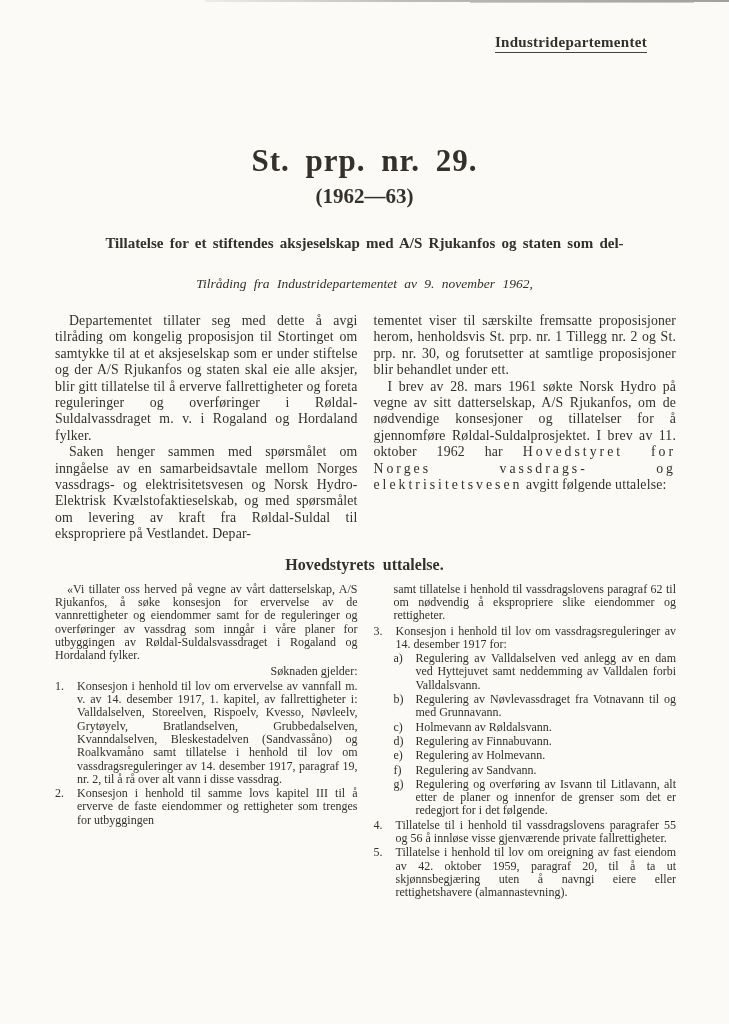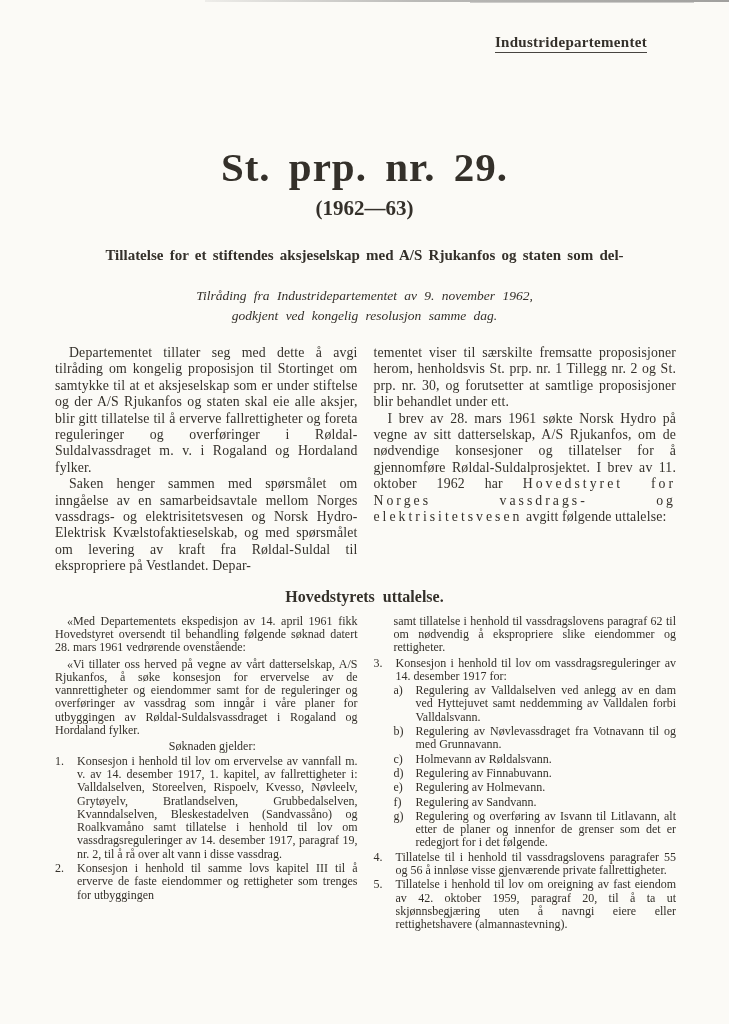--- a/index.html
+++ b/index.html
@@ -31,21 +31,21 @@
   .dept-inner {
     font-weight: bold;
     font-size: 15px;
     letter-spacing: .3px;
     border-bottom: 1.5px solid #474440;
     padding-bottom: 2px;
   }
   .title {
     margin: 92px 0 0 0;
     text-align: center;
-    font-size: 41px;
+    font-size: 31px;
     font-weight: bold;
     letter-spacing: 1px;
     word-spacing: 7px;
   }
   .session {
     margin-top: 5px;
     text-align: center;
     font-size: 21px;
     font-weight: bold;
   }
@@ -103,21 +103,21 @@
     line-height: 13.3px;
   }
   .small .col p {
     margin: 0 0 3px 0;
     text-align: justify;
   }
   .small p.ind { text-indent: 12px; }
   .small .ind2 {
     margin: 0 0 1px 0;
     text-indent: 12px;
-    text-align: center;
+    text-align: right;
   }
   .li { display: flex; margin-top: 1px; }
   .num { width: 22px; flex-shrink: 0; }
   .txt { flex: 1; text-align: justify; }
   .subli { display: flex; margin-left: 20px; margin-top: 1px; }
   .letter { width: 22px; flex-shrink: 0; }
   .cont {
     margin: 0 0 2px 0 !important;
     padding-left: 20px;
     text-align: justify;
@@ -135,39 +135,37 @@
   </div>
 
   <h1 class="title">St. prp. nr. 29.</h1>
   <div class="session">(1962—63)</div>
 
   <h2 class="subject">
     <span class="subj-line">Tillatelse for et stiftendes aksjeselskap med A/S Rjukanfos og staten som del-</span>
   </h2>
 
   <div class="tilrading first">Tilråding fra Industridepartementet av 9. november 1962,</div>
-  <div class="tilrading">godkjent ved kongelig resolusjon samme dag.</div>
 
 
   <div class="cols intro">
     <div class="col">
       <p class="ind">Departementet tillater seg med dette å avgi tilråding om kongelig proposisjon til Stortinget om samtykke til at et aksjeselskap som er under stiftelse og der A/S Rjukanfos og staten skal eie alle aksjer, blir gitt tillatelse til å erverve fallrettigheter og foreta reguleringer og overføringer i Røldal-Suldalvassdraget m. v. i Rogaland og Hordaland fylker.</p>
       <p class="ind">Saken henger sammen med spørsmålet om inngåelse av en samarbeidsavtale mellom Norges vassdrags- og elektrisitetsvesen og Norsk Hydro-Elektrisk Kvælstofaktieselskab, og med spørsmålet om levering av kraft fra Røldal-Suldal til ekspropriere på Vestlandet. Depar-</p>
     </div>
     <div class="col">
       <p>tementet viser til særskilte fremsatte proposisjoner herom, henholdsvis St. prp. nr. 1 Tillegg nr. 2 og St. prp. nr. 30, og forutsetter at samtlige proposisjoner blir behandlet under ett.</p>
       <p class="ind"><span>I brev av 28. mars 1961 søkte Norsk Hydro på vegne av sitt datterselskap, A/S Rjukanfos, om de nødvendige konsesjoner og tillatelser for å gjennomføre Røldal-Suldalprosjektet. I brev av 11. oktober 1962 har </span><span class="sperret">Hovedstyret for Norges vassdrags- og elektrisitetsvesen</span><span> avgitt følgende uttalelse:</span></p>
     </div>
   </div>
 
   <h3 class="sec-head">Hovedstyrets uttalelse.</h3>
 
   <div class="cols small">
     <div class="col">
-      <p class="ind">«Med Departementets ekspedisjon av 14. april 1961 fikk Hovedstyret oversendt til behandling følgende søknad datert 28. mars 1961 vedrørende ovenstående:</p>
       <p class="ind">«Vi tillater oss herved på vegne av vårt datterselskap, A/S Rjukanfos, å søke konsesjon for ervervelse av de vannrettigheter og eiendommer samt for de reguleringer og overføringer av vassdrag som inngår i våre planer for utbyggingen av Røldal-Suldalsvassdraget i Rogaland og Hordaland fylker.</p>
       <div class="ind2">Søknaden gjelder:</div>
       <div class="li">
         <span class="num">1.</span>
         <span class="txt">Konsesjon i henhold til lov om ervervelse av vannfall m. v. av 14. desember 1917, 1. kapitel, av fallrettigheter i: Valldalselven, Storeelven, Rispoelv, Kvesso, Nøvleelv, Grytøyelv, Bratlandselven, Grubbedalselven, Kvanndalselven, Bleskestadelven (Sandvassåno) og Roalkvamåno samt tillatelse i henhold til lov om vassdragsreguleringer av 14. desember 1917, paragraf 19, nr. 2, til å rå over alt vann i disse vassdrag.</span>
       </div>
       <div class="li">
         <span class="num">2.</span>
         <span class="txt">Konsesjon i henhold til samme lovs kapitel III til å erverve de faste eiendommer og rettigheter som trenges for utbyggingen</span>
       </div>

